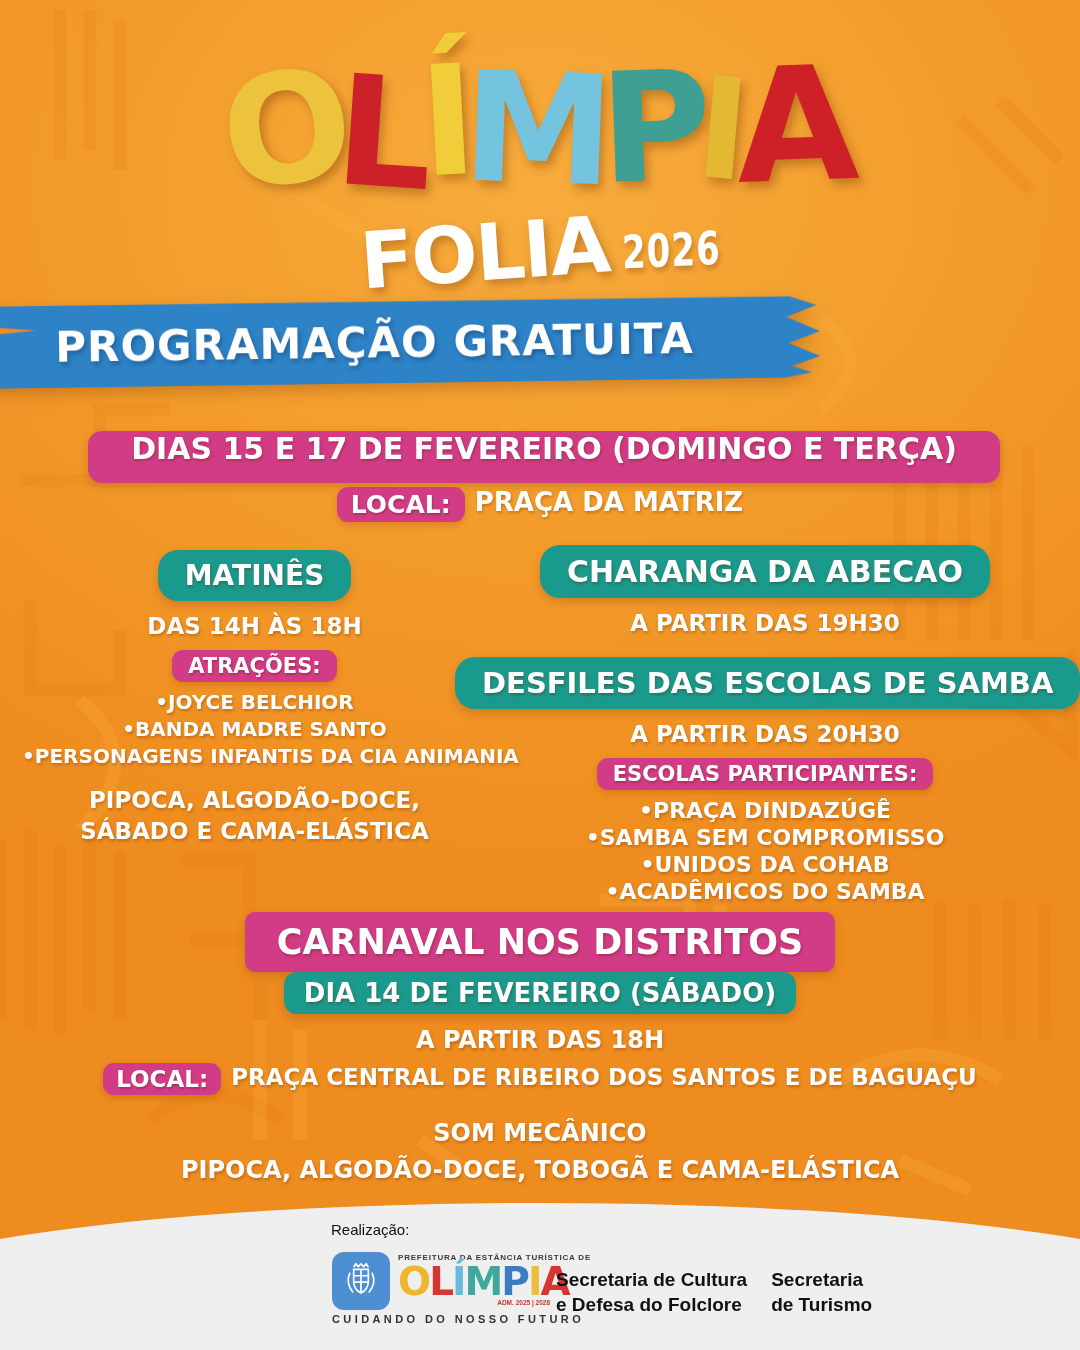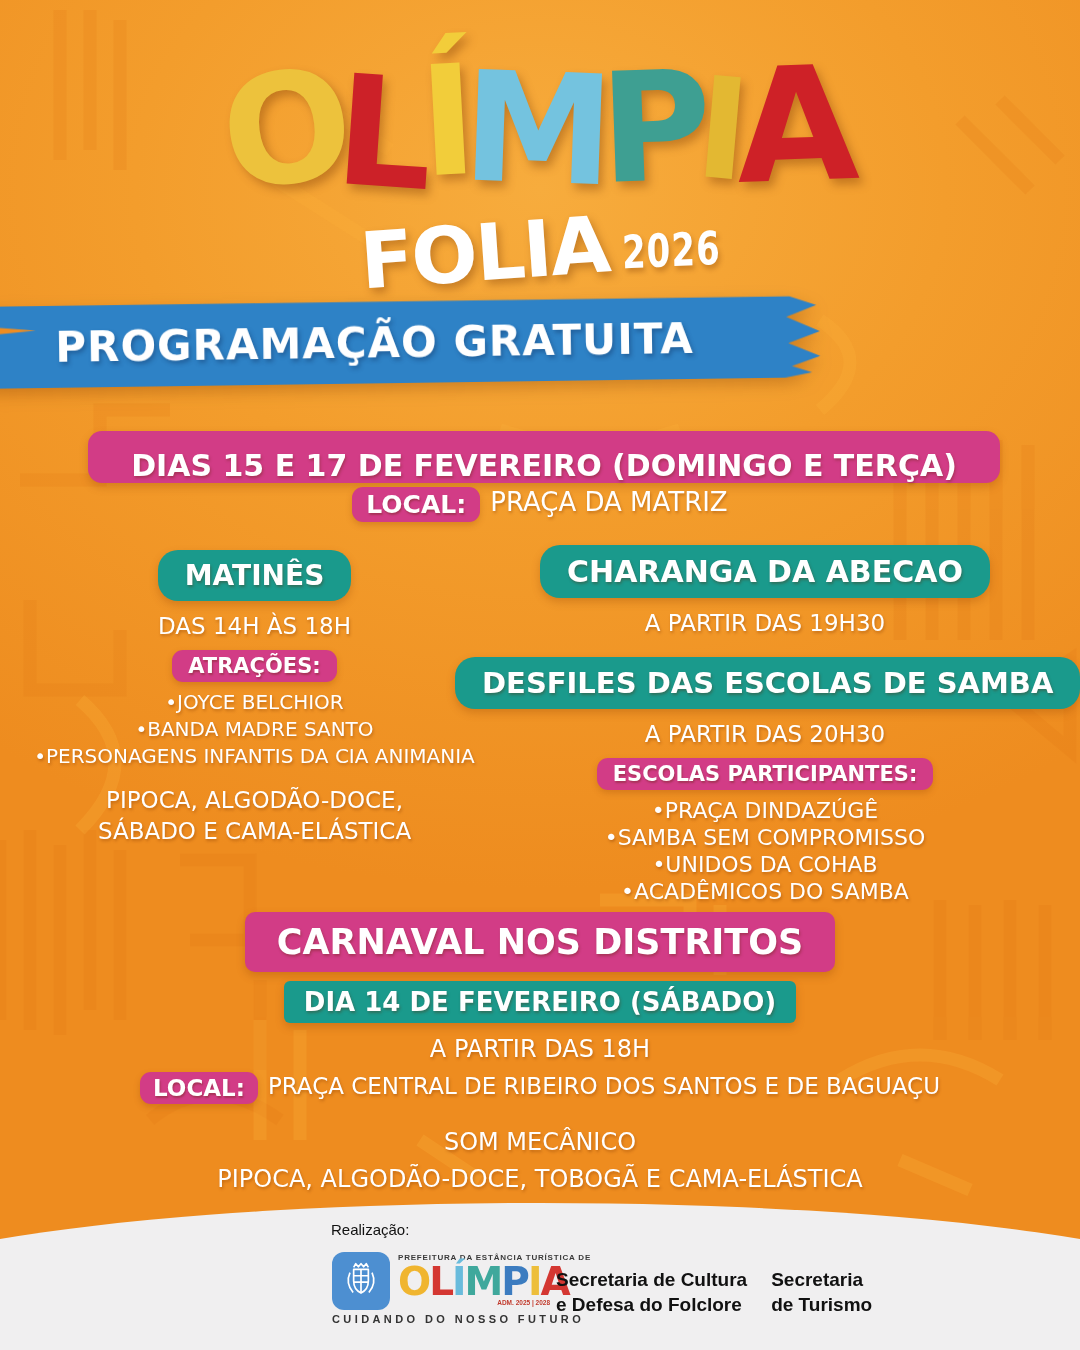--- a/index.html
+++ b/index.html
@@ -35,42 +35,42 @@
   .ribbon-notch{position:absolute;left:0;top:20px;width:52px;height:9px;background:#EE8D22;
     clip-path:polygon(0 0,100% 50%,0 100%);}
   .ribbon-label{color:#fff;font-weight:800;font-size:42px;letter-spacing:1px;padding-right:55px;
     text-shadow:2px 3px 4px rgba(20,60,110,.45);}
 
   
   .box{display:inline-block;color:#fff;font-weight:800;border-radius:16px;
     box-shadow:0 4px 9px rgba(140,60,0,.28);text-shadow:1px 2px 3px rgba(90,35,0,.35);white-space:nowrap;}
   .chip{display:inline-block;color:#fff;font-weight:800;border-radius:11px;
     box-shadow:0 3px 6px rgba(140,60,0,.25);text-shadow:1px 2px 2px rgba(90,35,0,.35);white-space:nowrap;}
-  .wt{color:#fff;font-weight:400;text-shadow:1px 2px 3px rgba(130,55,0,.4);white-space:nowrap;}
+  .wt{color:#fff;font-weight:700;text-shadow:1px 2px 3px rgba(130,55,0,.4);white-space:nowrap;}
 
   .dates-banner{position:absolute;left:88px;top:431px;width:912px;height:52px;z-index:2;
-    display:flex;align-items:flex-end;justify-content:center;font-size:30px;border-radius:14px;}
+    display:flex;align-items:flex-start;justify-content:center;font-size:30px;border-radius:14px;}
   .venue-row{position:absolute;left:0;top:487px;width:1080px;text-align:center;z-index:2;}
   .venue-row .chip{font-size:25px;padding:3px 14px;margin-right:10px;}
   .venue-row .venue-value{font-size:26px;vertical-align:2px;}
 
   .col{position:absolute;text-align:center;z-index:2;}
   .col-left{left:22px;top:550px;width:465px;}
   .col-right{left:455px;top:545px;width:620px;}
   .section-title{font-size:28px;padding:9px 27px;border-radius:20px;}
   .time-line{font-size:23px;margin-top:12px;}
   .label-chip{font-size:21px;padding:4px 16px;margin-top:11px;text-align:right;}
   .bullets{margin-top:7px;}
   .bullet{font-size:20px;line-height:27px;}
   .extras{margin-top:15px;font-size:23px;line-height:31px;}
 
   
   .districts{position:absolute;left:0;top:912px;width:1080px;text-align:center;z-index:2;}
   .districts-title{font-size:35px;padding:10px 32px;border-radius:10px;}
-  .districts-date{font-size:26px;padding:6px 20px;border-radius:6px;margin-top:9px;}
+  .districts-date{font-size:26px;padding:6px 20px;border-radius:13px;}
   .districts-time{font-size:24px;margin-top:12px;}
   .districts-venue{margin-top:9px;}
   .districts-venue .chip{font-size:23px;padding:3px 13px;margin-right:10px;}
   .districts-venue .venue-value{font-size:23px;vertical-align:2px;}
   .sound-line{font-size:24px;margin-top:24px;}
   .districts-extras{font-size:24px;margin-top:9px;}
 
   
   .footer-bg{position:absolute;left:-15%;top:1203px;width:130%;height:180px;background:#F0EFF0;
     border-radius:50% 50% 0 0 / 100px 100px 0 0;z-index:3;}

